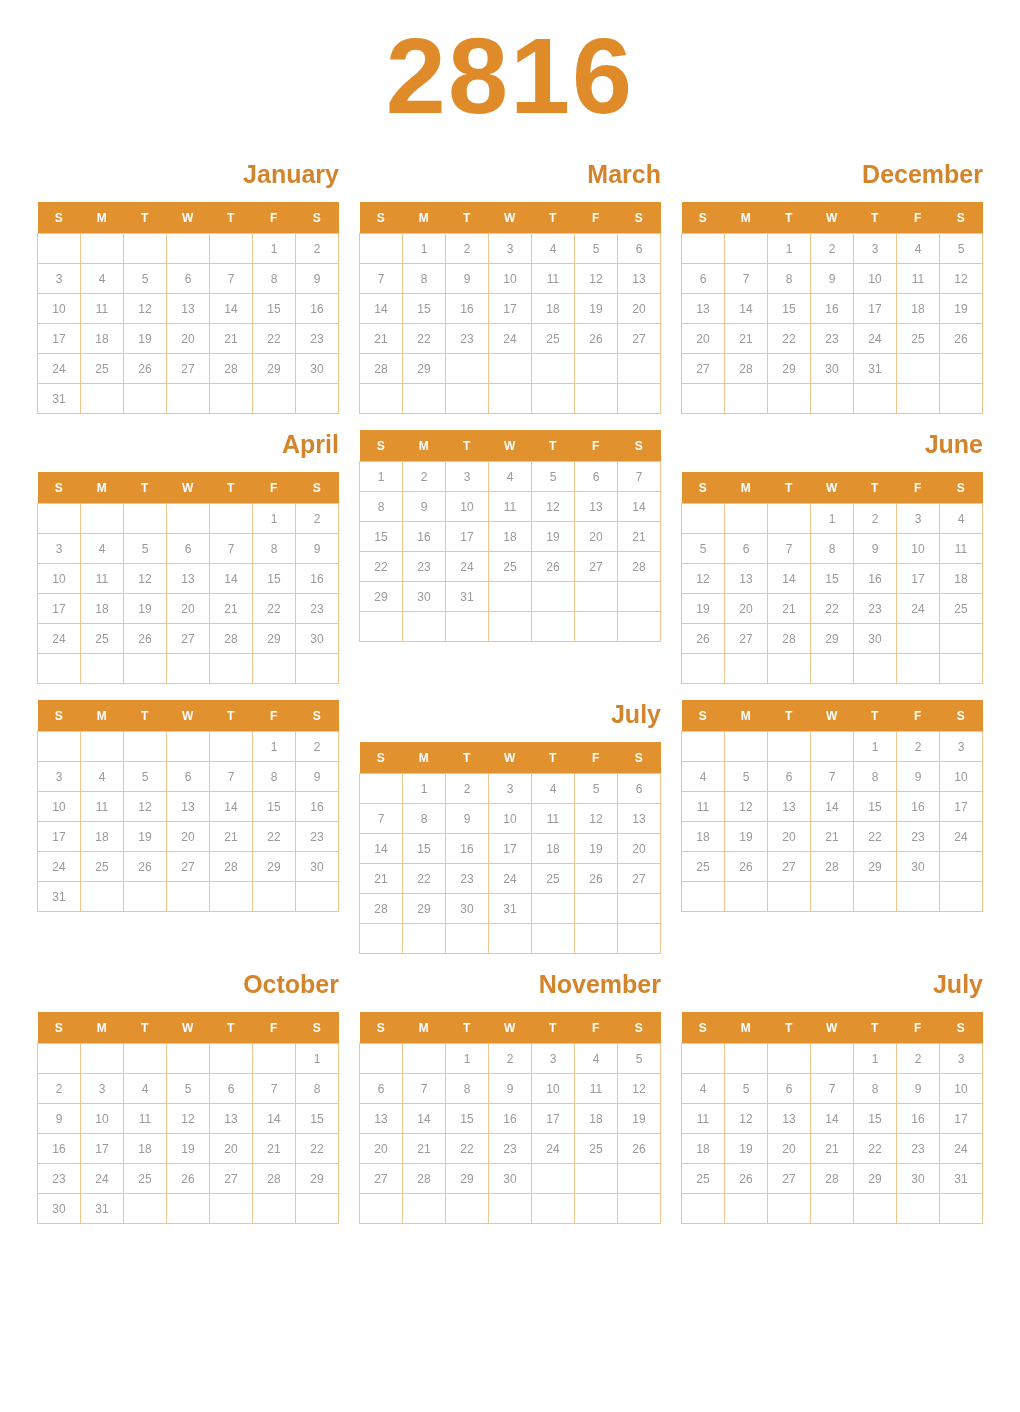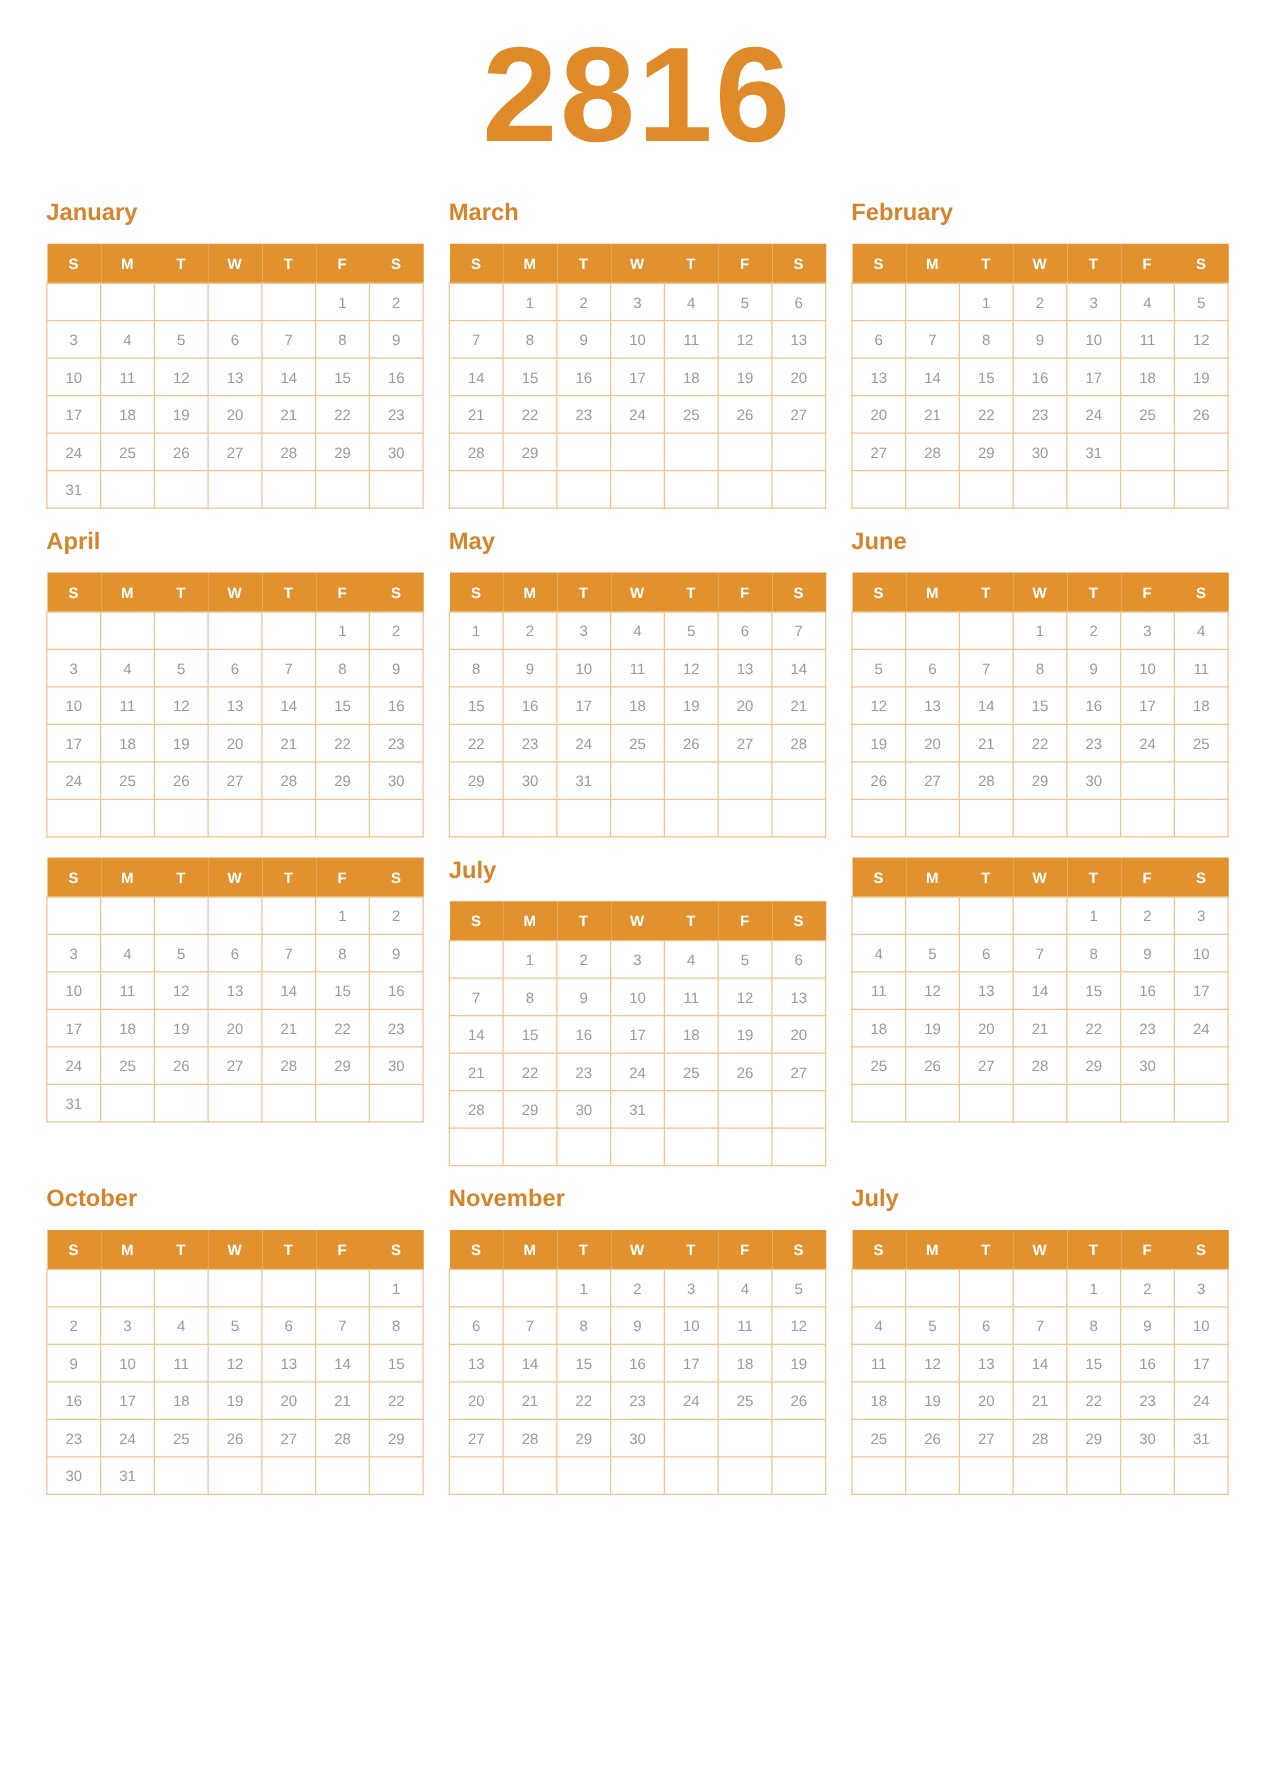--- a/index.html
+++ b/index.html
@@ -39,22 +39,22 @@
     grid-template-columns: repeat(3, 1fr);
     column-gap: 18px;
     row-gap: 0px;
   }
   .month {
     width: 302px;
     margin: 0 auto;
     padding-bottom: 16px;
   }
   .month-name {
-    text-align: left;
-    font-size: 19px;
+    text-align: right;
+    font-size: 25px;
     font-weight: bold;
     color: #d4842a;
     margin: 0 0 13px 0;
   }
   table.cal {
     border-collapse: collapse;
     width: 302px;
     table-layout: fixed;
   }
   table.cal th {
@@ -223,21 +223,21 @@
               <td class="empty"></td>
               <td class="empty"></td>
               <td class="empty"></td>
               <td class="empty"></td>
               <td class="empty"></td>
             </tr>
           </tbody>
         </table>
       </div>
       <div class="month">
-        <div class="month-name">February</div>
+        <div class="month-name">December</div>
         <table class="cal">
           <thead>
             <tr>
               <th>S</th>
               <th>M</th>
               <th>T</th>
               <th>W</th>
               <th>T</th>
               <th>F</th>
               <th>S</th>
@@ -367,21 +367,20 @@
               <td class="empty"></td>
               <td class="empty"></td>
               <td class="empty"></td>
               <td class="empty"></td>
               <td class="empty"></td>
             </tr>
           </tbody>
         </table>
       </div>
       <div class="month">
-        <div class="month-name">May</div>
         <table class="cal">
           <thead>
             <tr>
               <th>S</th>
               <th>M</th>
               <th>T</th>
               <th>W</th>
               <th>T</th>
               <th>F</th>
               <th>S</th>

